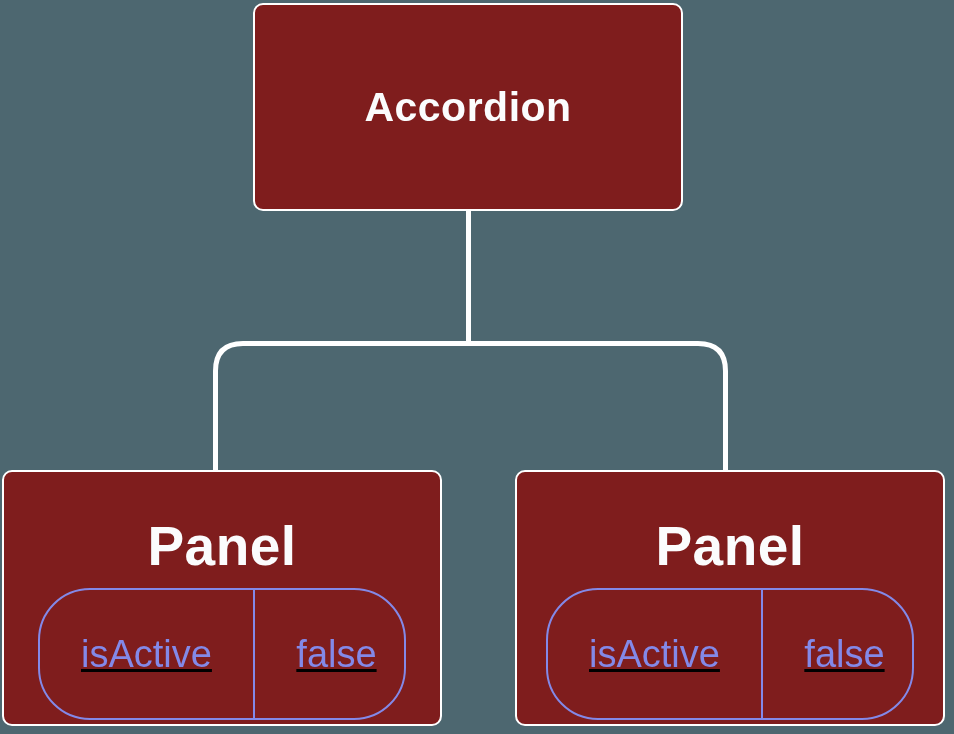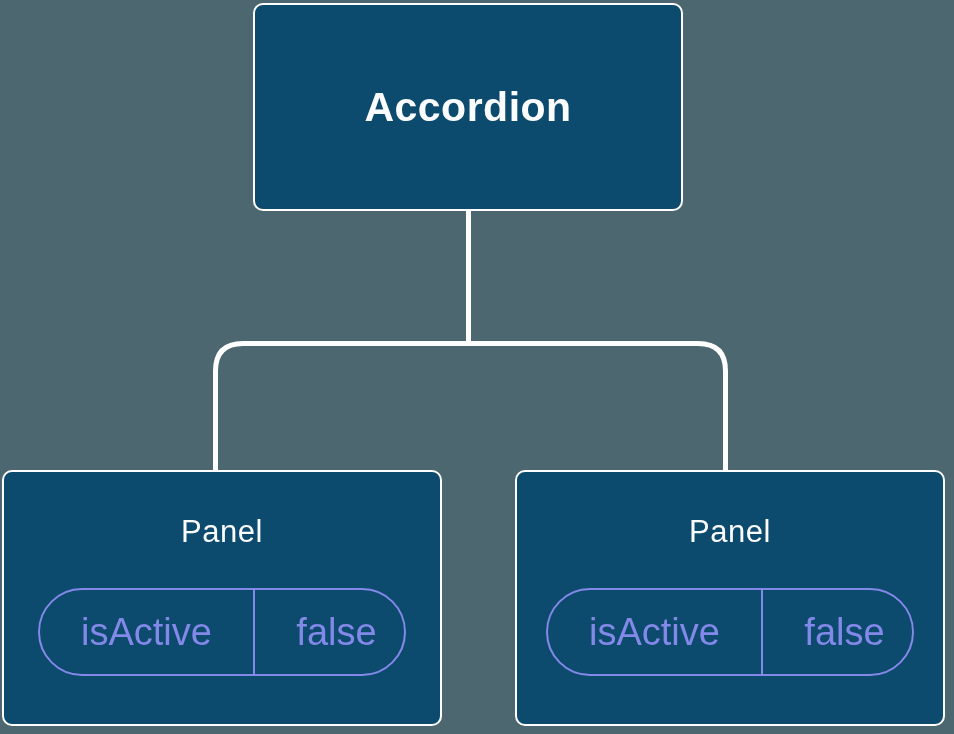--- a/index.html
+++ b/index.html
@@ -19,21 +19,21 @@
   }
   .connectors {
     position: absolute;
     left: 0;
     top: 0;
     width: 954px;
     height: 734px;
   }
   .node {
     position: absolute;
-    background: #0c4a6e;
+    background: #7f1d1d;
     border: 2px solid #ffffff;
     border-radius: 10px;
     box-sizing: border-box;
   }
   .node-root {
     left: 253px;
     top: 3px;
     width: 430px;
     height: 208px;
     display: flex;
@@ -58,37 +58,38 @@
     width: 430px;
     height: 256px;
   }
   .panel-title {
     position: absolute;
     top: 42px;
     left: 0;
     right: 0;
     text-align: center;
     color: #fbfcfd;
-    font-size: 31px;
-    font-weight: 400;
+    font-size: 55px;
+    font-weight: 700;
     letter-spacing: 0.5px;
   }
   .state-pill {
     position: absolute;
     top: 116px;
     left: 50%;
     transform: translateX(-50%);
     width: 368px;
-    height: 88px;
+    height: 132px;
     border: 2.5px solid #8389e8;
     border-radius: 52px;
     box-sizing: border-box;
     display: flex;
     align-items: stretch;
     overflow: hidden;
+    text-decoration: underline;
   }
   .state-cell {
     display: flex;
     align-items: center;
     justify-content: center;
     color: #8389e8;
     font-size: 38px;
     font-weight: 500;
   }
   .state-cell.name {

